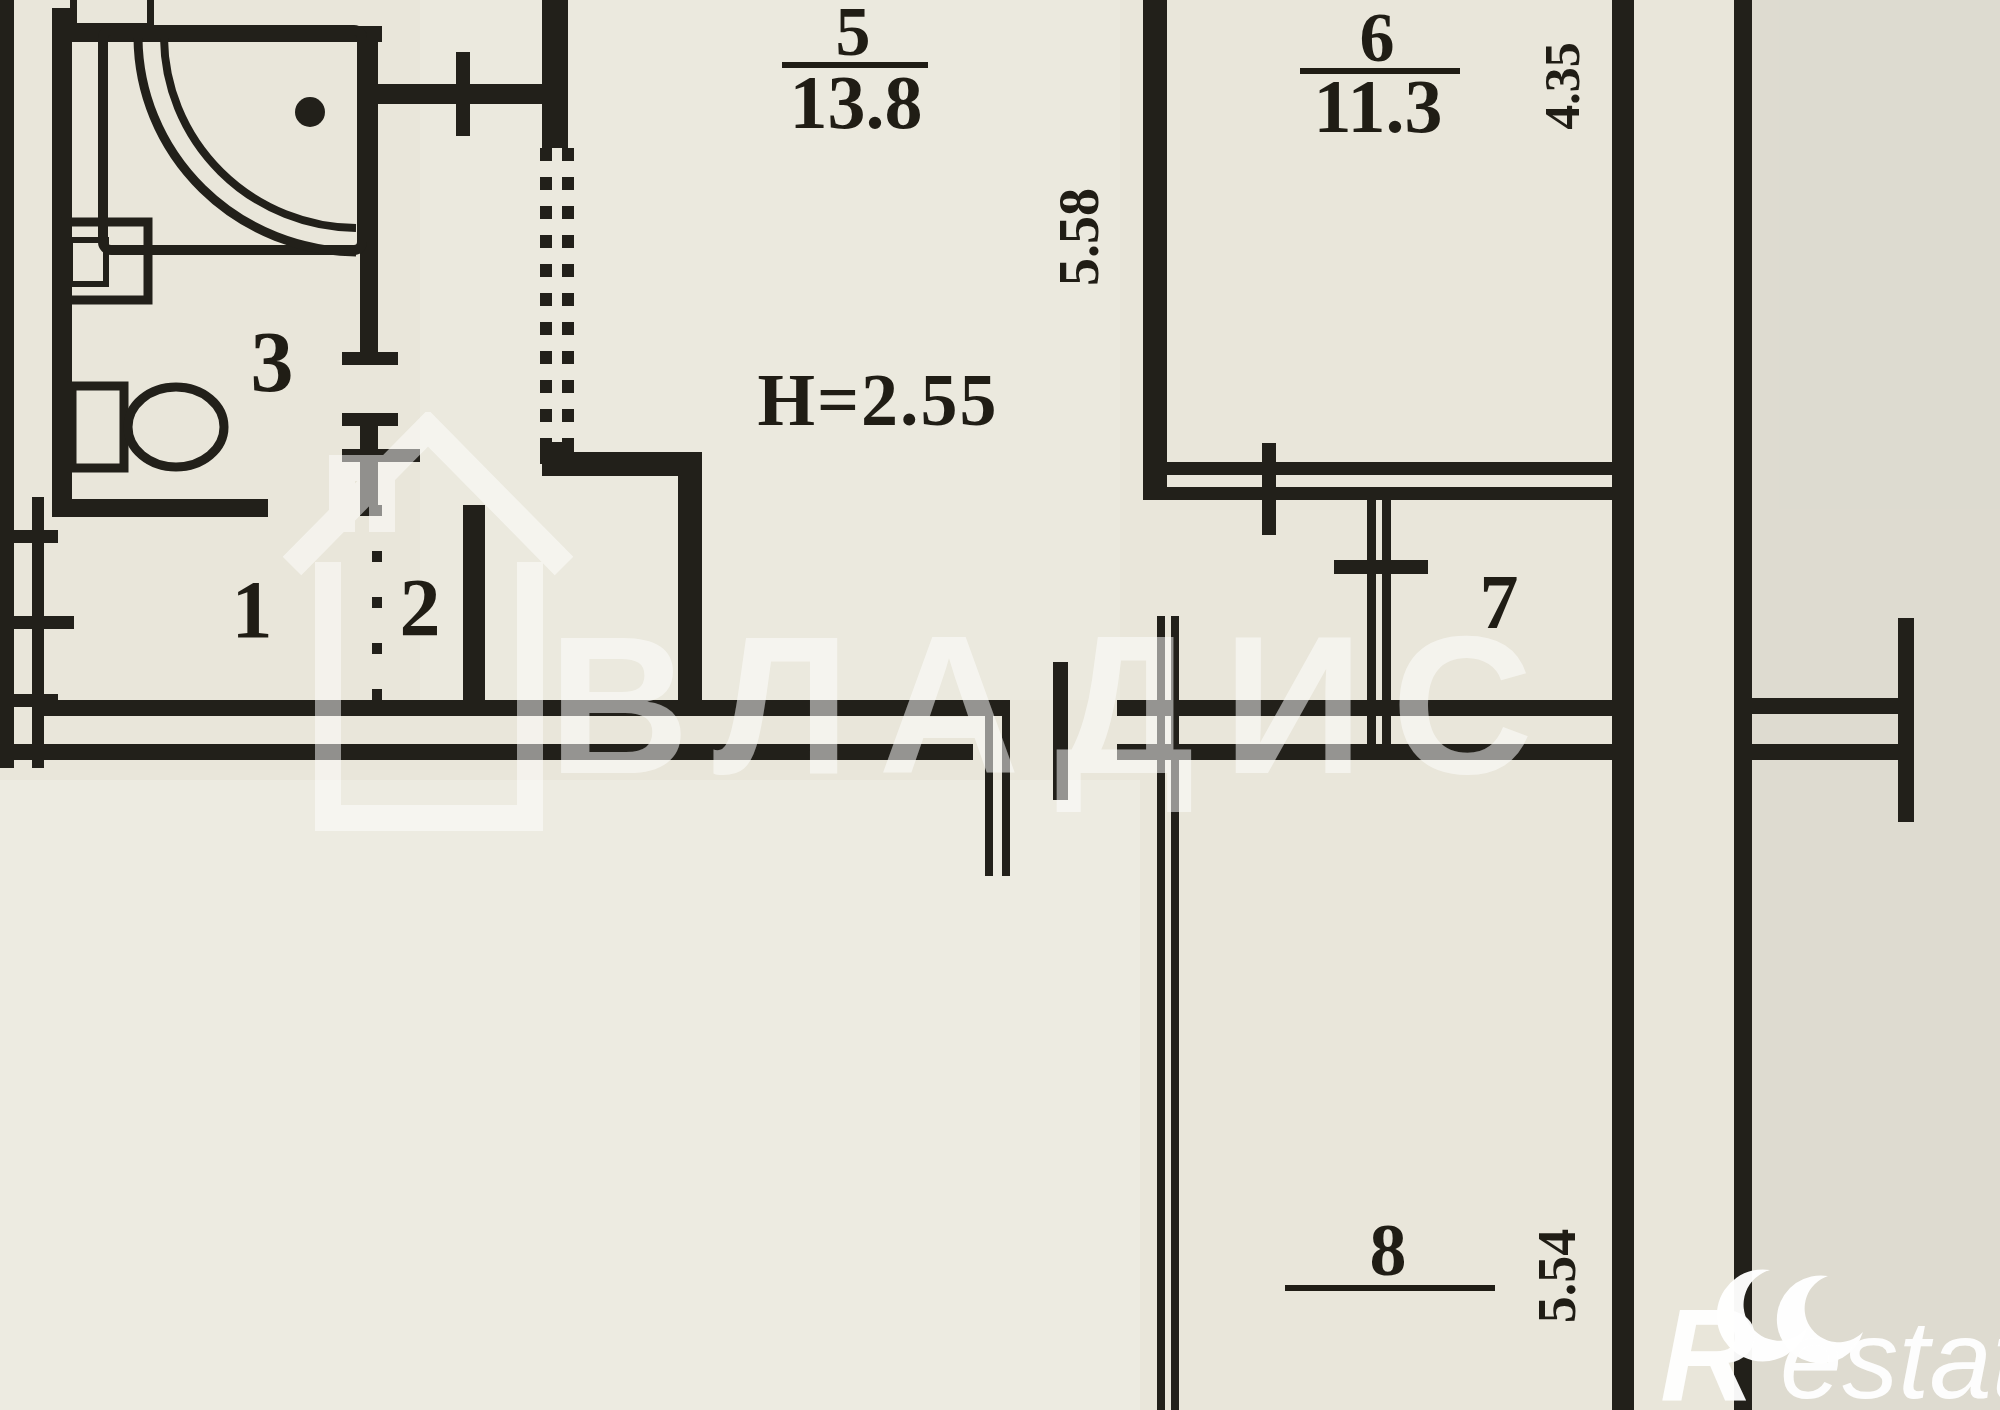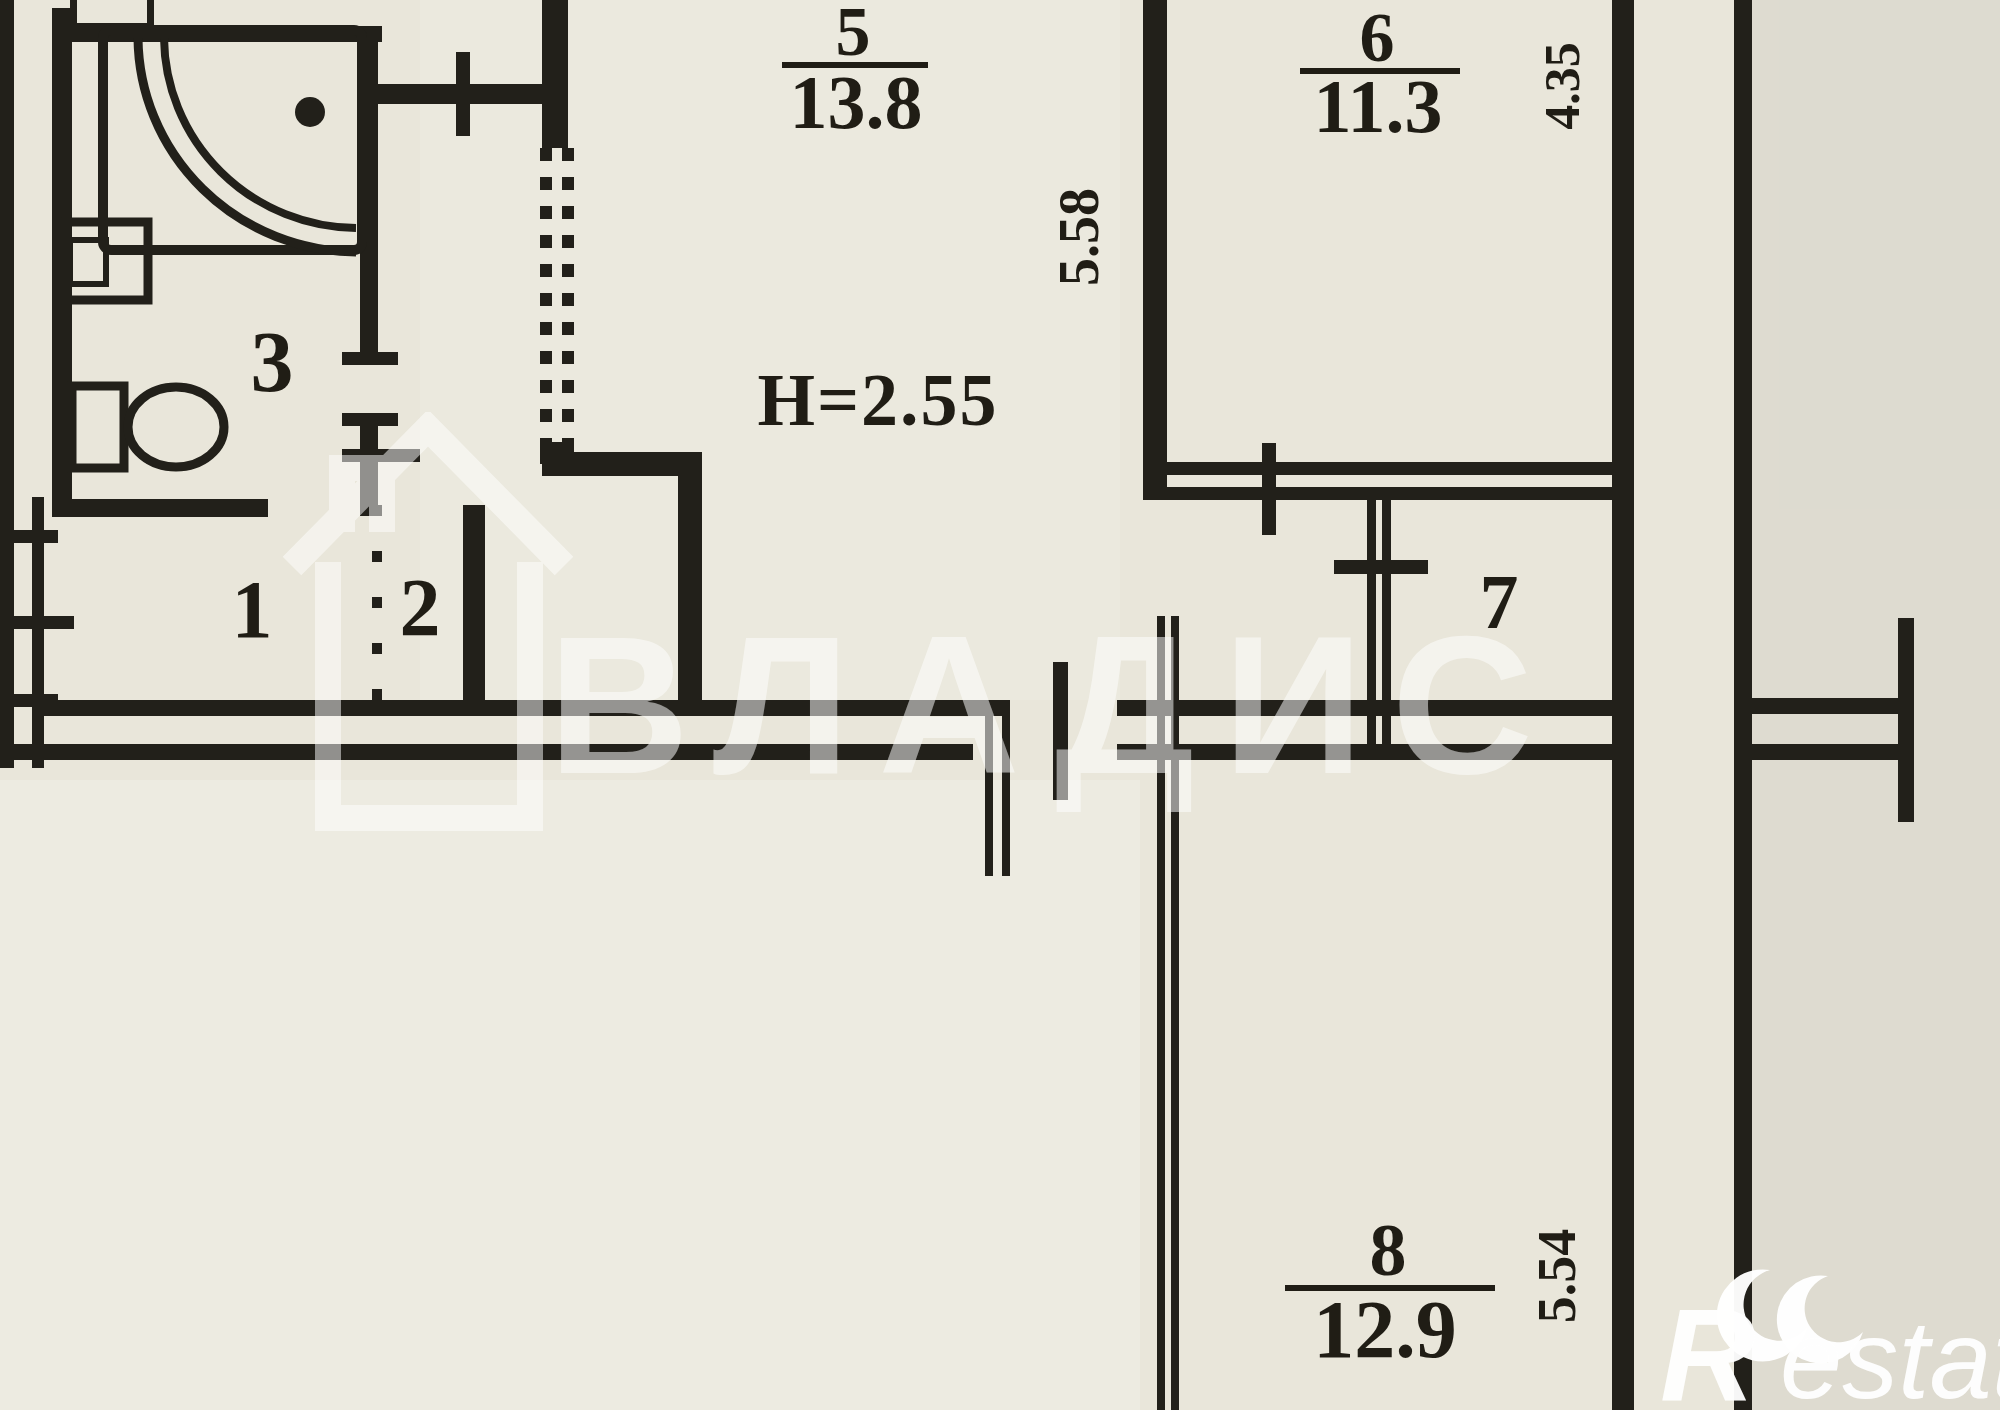--- a/index.html
+++ b/index.html
@@ -109,21 +109,20 @@
   <div class="num" style="left:853px;top:32px;font-size:70px;">5</div>
   <div class="frac-line" style="left:782px;top:62px;width:146px;"></div>
   <div class="num" style="left:856px;top:102px;font-size:76px;">13.8</div>
 
   <div class="num" style="left:1377px;top:38px;font-size:70px;">6</div>
   <div class="frac-line" style="left:1300px;top:68px;width:160px;"></div>
   <div class="num" style="left:1378px;top:106px;font-size:76px;">11.3</div>
 
   <div class="num" style="left:1388px;top:1250px;font-size:74px;">8</div>
   <div class="frac-line" style="left:1285px;top:1285px;width:210px;"></div>
-  <div class="num" style="left:1385px;top:1330px;font-size:82px;">12.9</div>
 
   <div class="num" style="left:252px;top:610px;font-size:82px;">1</div>
   <div class="num" style="left:420px;top:608px;font-size:82px;">2</div>
   <div class="num" style="left:272px;top:362px;font-size:86px;">3</div>
   <div class="num" style="left:1499px;top:602px;font-size:78px;">7</div>
 
   <div class="num" style="left:878px;top:400px;font-size:74px;letter-spacing:2px;">H=2.55</div>
 
   <div class="num rot" style="left:1079px;top:237px;font-size:56px;">5.58</div>
   <div class="num rot" style="left:1562px;top:86px;font-size:50px;">4.35</div>

